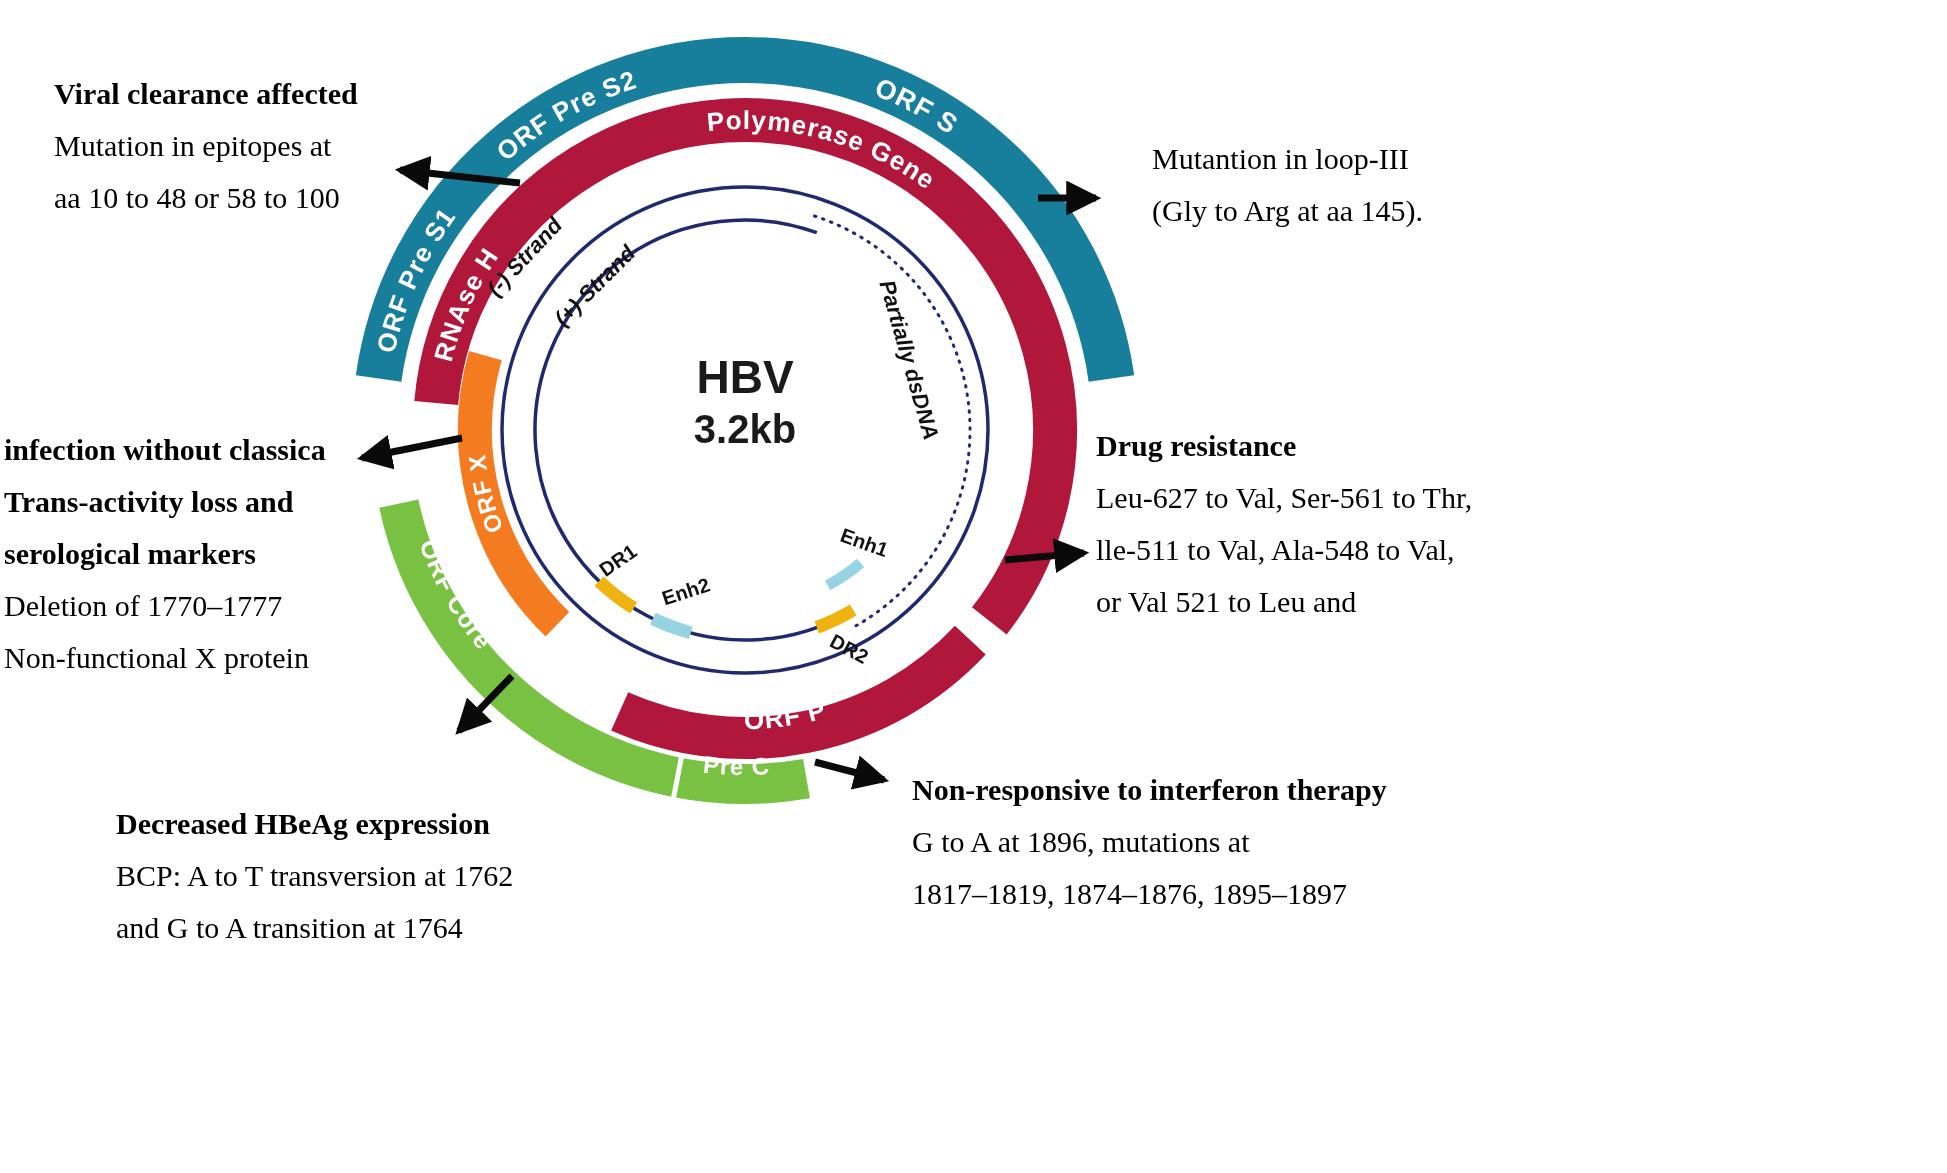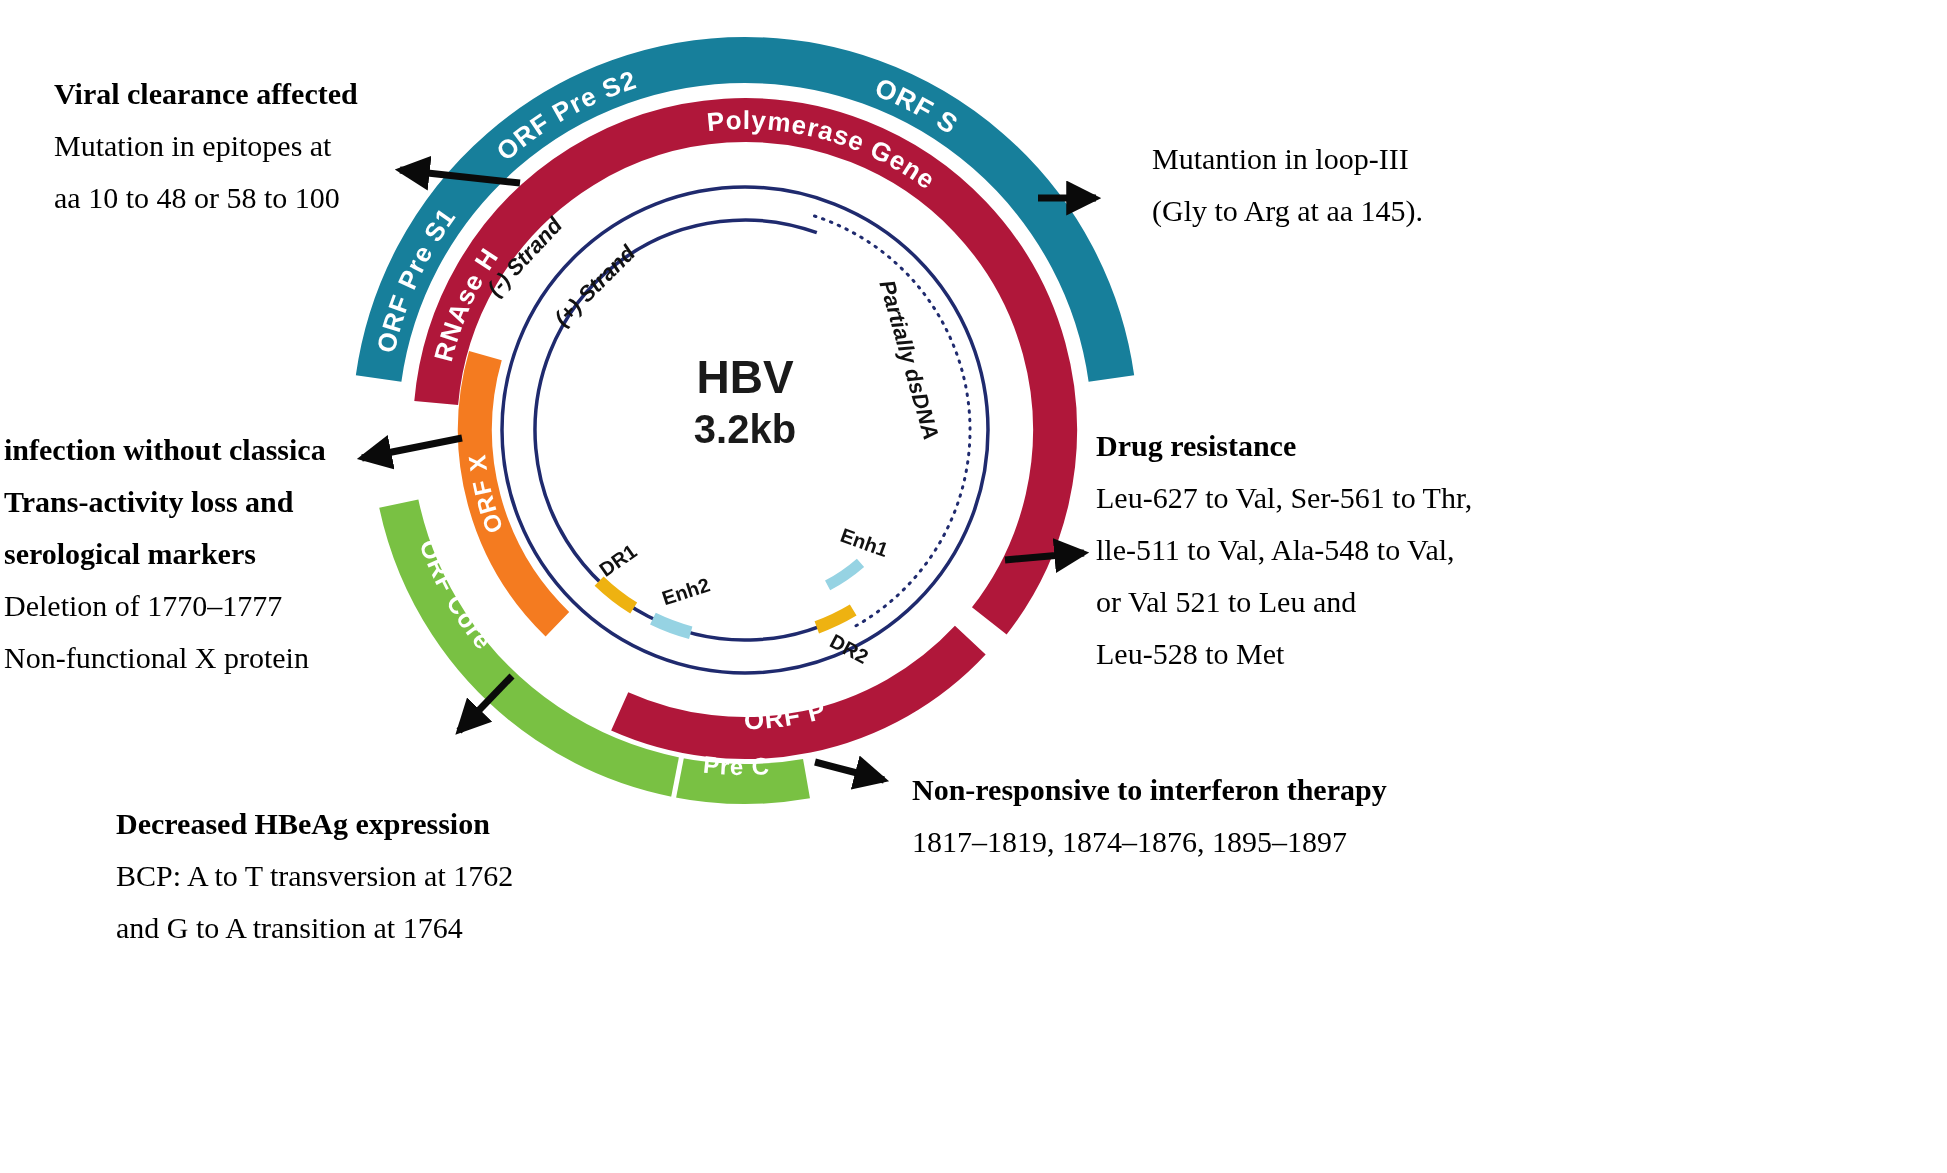--- a/index.html
+++ b/index.html
@@ -111,25 +111,25 @@
   <div class="title">serological markers</div>
   <div>Deletion of  1770–1777</div>
   <div>Non-functional X protein</div>
 </div>
 
 <div class="callout" style="left:1096px;top:420px;">
   <div class="title">Drug resistance</div>
   <div>Leu-627 to Val, Ser-561 to Thr,</div>
   <div>lle-511 to Val, Ala-548 to Val,</div>
   <div>or Val 521 to Leu and</div>
-  <div>Leu-528 to Met</div>
 </div>
 
 <div class="callout" style="left:116px;top:798px;">
   <div class="title">Decreased HBeAg expression</div>
   <div>BCP: A to T transversion at 1762</div>
   <div>and G to A transition at 1764</div>
 </div>
 
 <div class="callout" style="left:912px;top:764px;">
   <div class="title">Non-responsive to interferon therapy</div>
+  <div>G to A at 1896, mutations at</div>
   <div>1817–1819, 1874–1876, 1895–1897</div>
 </div>
 
 </body></html>

